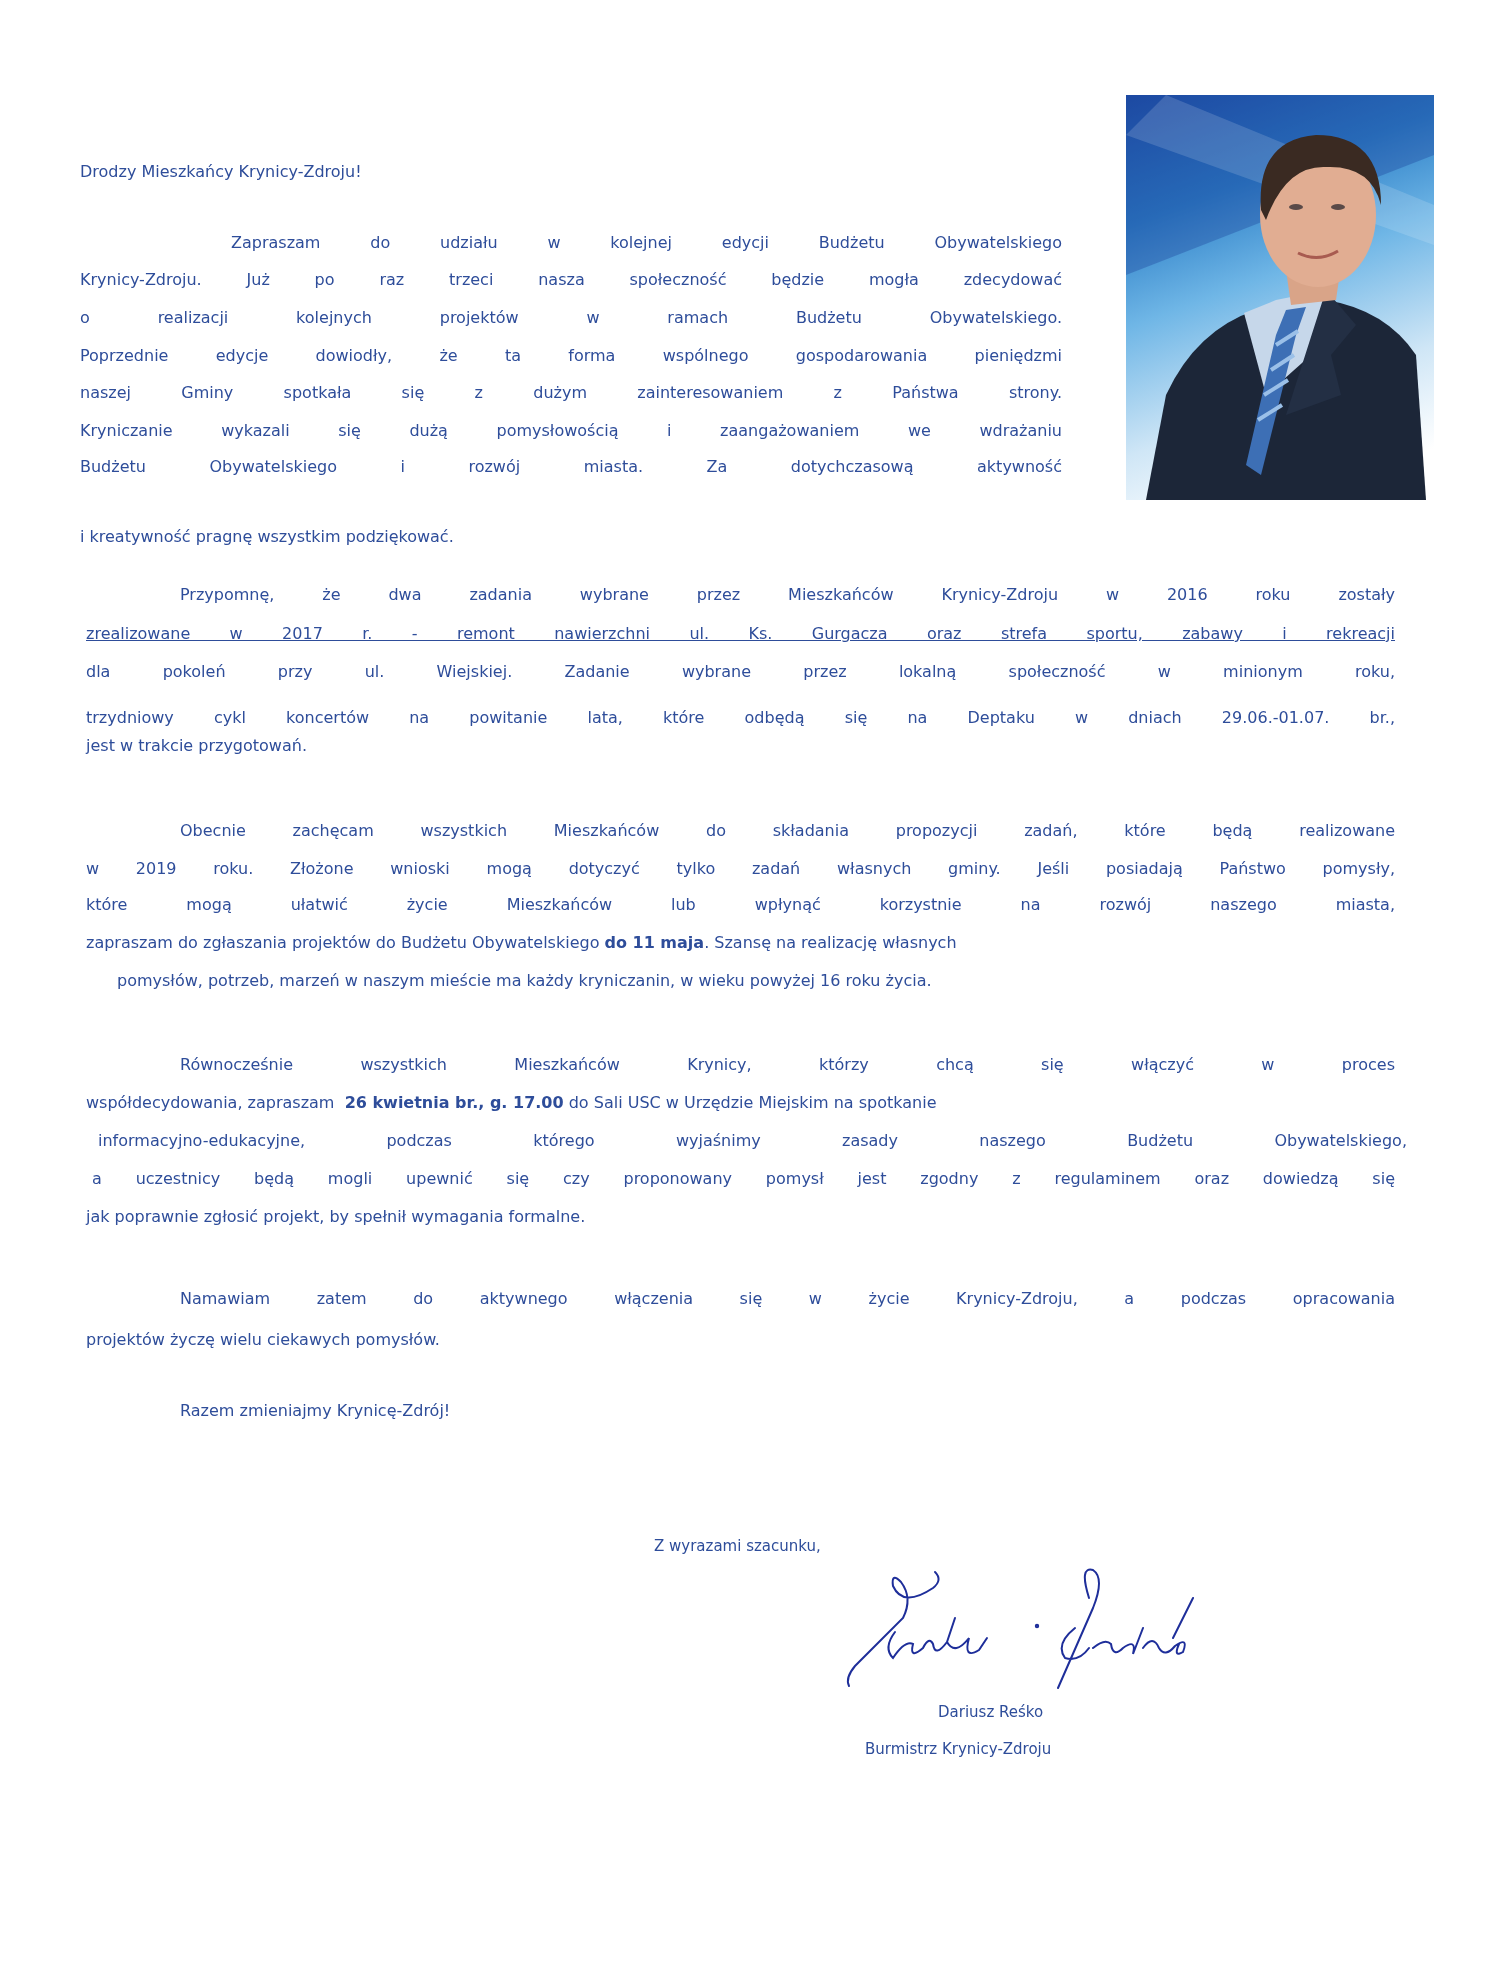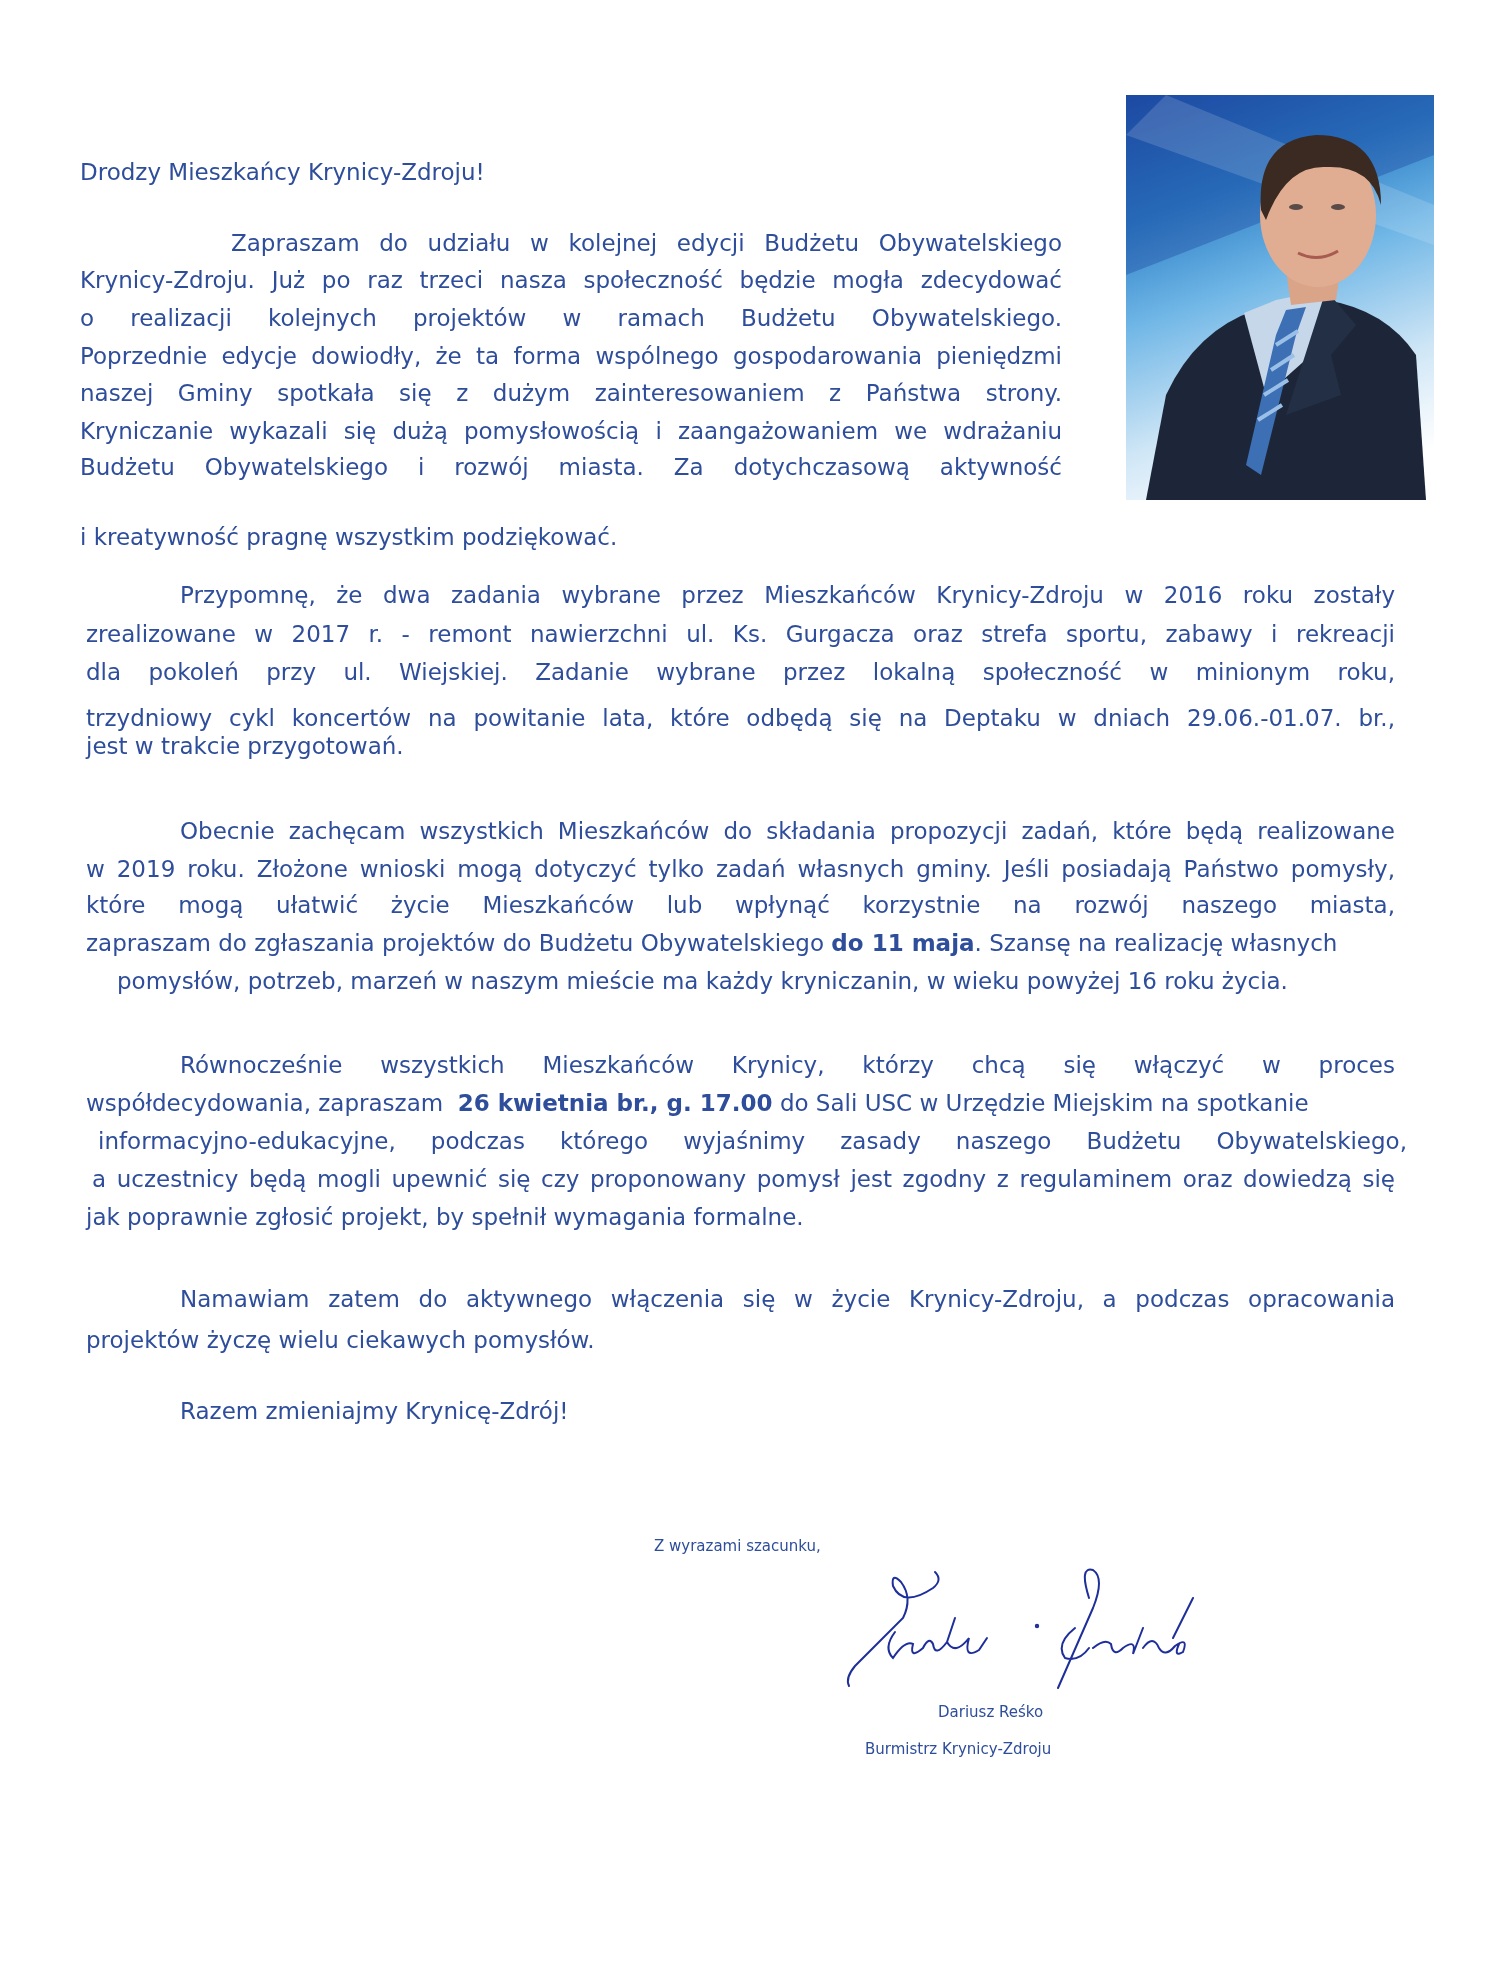--- a/index.html
+++ b/index.html
@@ -1,18 +1,18 @@
 <!DOCTYPE html>
 <html><head>
 <meta charset="utf-8">
 <style>
   html, body { margin:0; padding:0; background:#ffffff; }
   body { width:1488px; height:1975px; position:relative; overflow:hidden;
          font-family:"DejaVu Sans", sans-serif; color:#2e4d9a; }
-  .line { position:absolute; font-size:23px; line-height:28px; white-space:nowrap; }
+  .line { position:absolute; font-size:16px; line-height:28px; white-space:nowrap; }
   .just { text-align:justify; text-align-last:justify; white-space:normal; overflow:hidden; height:30px; }
   .greeting { left:80px; top:158px; }
   .photo { position:absolute; left:1126px; top:95px; width:308px; height:405px; overflow:hidden;
            background:linear-gradient(160deg,#1f4fa8 0%,#2e80c8 25%,#6fb6e6 45%,#cfe6f6 70%,#ffffff 90%); }
   .photo svg { position:absolute; left:0; top:0; }
   b, .bold { font-weight:bold; }
   .sig { position:absolute; left:843px; top:1568px; width:360px; height:124px; }
   .closing { position:absolute; font-size:15px; white-space:nowrap; }
 </style>
 </head>
@@ -55,21 +55,21 @@
     <div class="line just" style="left:80px;top:304px;width:982px;">o realizacji kolejnych projektów w ramach Budżetu Obywatelskiego.</div>
     <div class="line just" style="left:80px;top:342px;width:982px;">Poprzednie edycje dowiodły, że ta forma wspólnego gospodarowania pieniędzmi</div>
     <div class="line just" style="left:80px;top:379px;width:982px;">naszej Gminy spotkała się z dużym zainteresowaniem z Państwa strony.</div>
     <div class="line just" style="left:80px;top:417px;width:982px;">Kryniczanie wykazali się dużą pomysłowością i zaangażowaniem we wdrażaniu</div>
     <div class="line just" style="left:80px;top:453px;width:982px;">Budżetu Obywatelskiego i rozwój miasta. Za dotychczasową aktywność</div>
     <div class="line" style="left:80px;top:491px;margin-top:32px;">i kreatywność pragnę wszystkim podziękować.</div>
   </div>
 
   <div>
     <div class="line just" style="left:180px;top:581px;width:1215px;">Przypomnę, że dwa zadania wybrane przez Mieszkańców Krynicy-Zdroju w 2016 roku zostały</div>
-    <div class="line just" style="left:86px;top:620px;width:1309px;">zrealizowane w 2017 r. - remont nawierzchni ul. Ks. Gurgacza oraz strefa sportu, zabawy i rekreacji</div>
+    <div class="line just" style="left:86px;top:620px;width:1309px;text-decoration:underline;">zrealizowane w 2017 r. - remont nawierzchni ul. Ks. Gurgacza oraz strefa sportu, zabawy i rekreacji</div>
     <div class="line just" style="left:86px;top:658px;width:1309px;">dla pokoleń przy ul. Wiejskiej. Zadanie wybrane przez lokalną społeczność w minionym roku,</div>
     <div class="line just" style="left:86px;top:704px;width:1309px;">trzydniowy cykl koncertów na powitanie lata, które odbędą się na Deptaku w dniach 29.06.-01.07. br.,</div>
     <div class="line" style="left:86px;top:732px;">jest w trakcie przygotowań.</div>
   </div>
 
   <div>
     <div class="line just" style="left:180px;top:817px;width:1215px;">Obecnie zachęcam wszystkich Mieszkańców do składania propozycji zadań, które będą realizowane</div>
     <div class="line just" style="left:86px;top:855px;width:1309px;">w 2019 roku. Złożone wnioski mogą dotyczyć tylko zadań własnych gminy. Jeśli posiadają Państwo pomysły,</div>
     <div class="line just" style="left:86px;top:891px;width:1309px;">które mogą ułatwić życie Mieszkańców lub wpłynąć korzystnie na rozwój naszego miasta,</div>
     <div class="line" style="left:86px;top:929px;width:1309px;display:flex;justify-content:space-between;">

